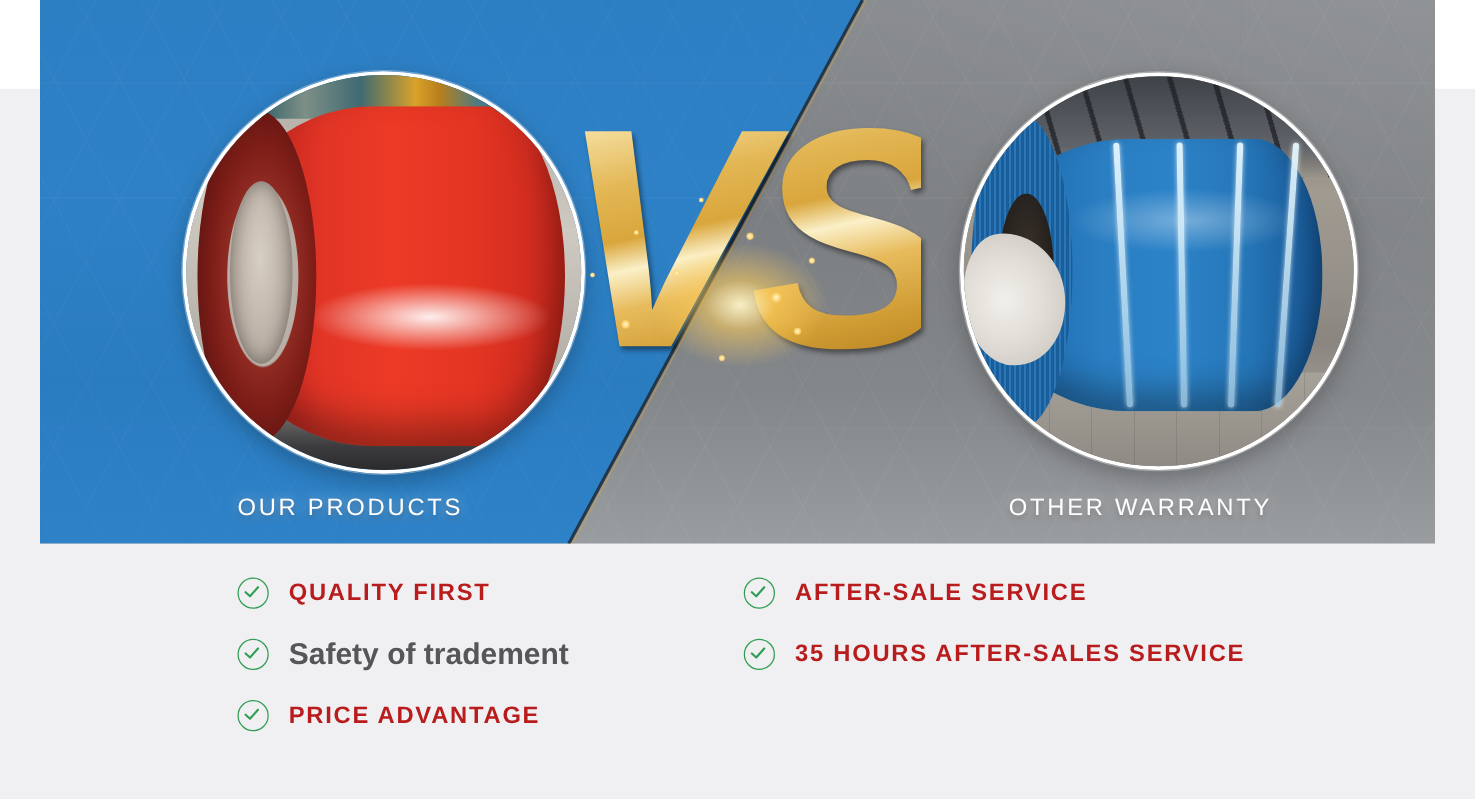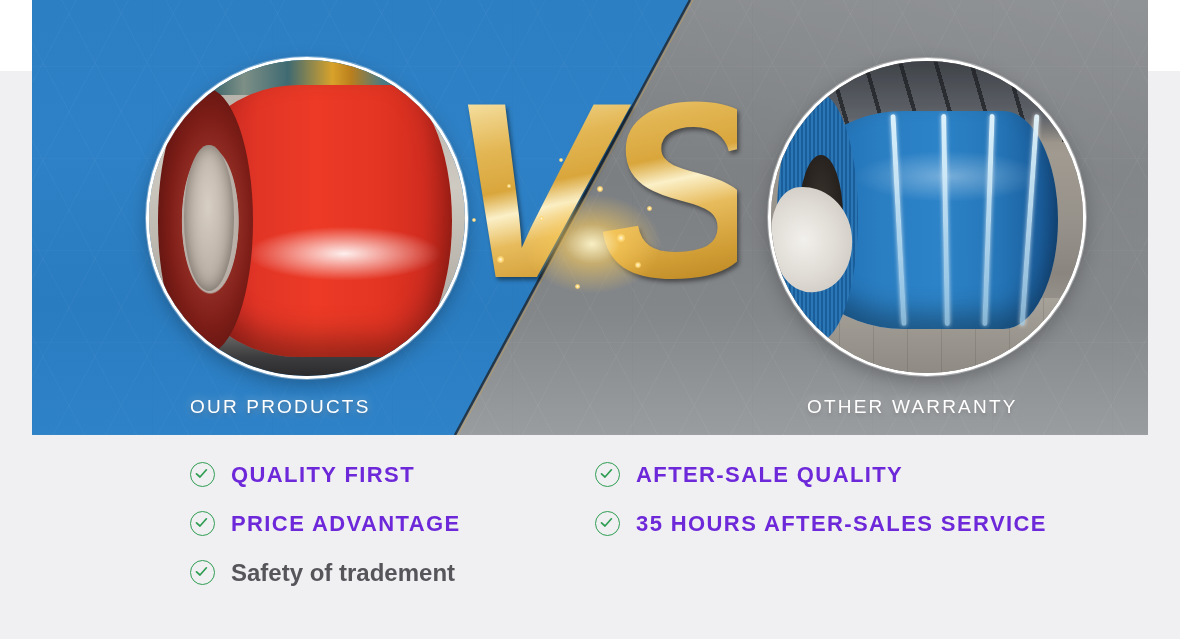--- a/index.html
+++ b/index.html
@@ -207,22 +207,22 @@
     display:flex;align-items:center;height:49px;
   }
   .check{
     width:23px;height:23px;flex:0 0 23px;border-radius:50%;
     border:1.6px solid #2f9e53;
     position:relative;margin-right:16px;
     background:transparent;
   }
   .check svg{position:absolute;left:3px;top:3px;}
   .flabel{
-    color:#6d28d9;font-weight:bold;
-    font-size:22px;letter-spacing:1.4px;white-space:nowrap;
+    color:#b91c1c;font-weight:bold;
+    font-size:19px;letter-spacing:1.4px;white-space:nowrap;
   }
   .flabel.mixed{
     font-size:24px;letter-spacing:0px;font-weight:bold;color:#55555a;
   }
 </style>
 </head>
 <body>
 
 <div class="page">
 
@@ -299,40 +299,40 @@
             </svg>
         </span>
         <span class="flabel">QUALITY FIRST</span>
       </div>
       <div class="frow">
         <span class="check">
           <svg width="15" height="15" viewBox="0 0 15 15">
               <polyline points="2.5,7.8 6,11 12.4,3.8" fill="none" stroke="#2f9e53" stroke-width="1.7" stroke-linecap="round" stroke-linejoin="round"></polyline>
             </svg>
         </span>
+        <span class="flabel mixed">Safety of tradement</span>
+      </div>
+      <div class="frow">
+        <span class="check">
+          <svg width="15" height="15" viewBox="0 0 15 15">
+              <polyline points="2.5,7.8 6,11 12.4,3.8" fill="none" stroke="#2f9e53" stroke-width="1.7" stroke-linecap="round" stroke-linejoin="round"></polyline>
+            </svg>
+        </span>
         <span class="flabel">PRICE ADVANTAGE</span>
       </div>
-      <div class="frow">
-        <span class="check">
-          <svg width="15" height="15" viewBox="0 0 15 15">
-              <polyline points="2.5,7.8 6,11 12.4,3.8" fill="none" stroke="#2f9e53" stroke-width="1.7" stroke-linecap="round" stroke-linejoin="round"></polyline>
-            </svg>
-        </span>
-        <span class="flabel mixed">Safety of tradement</span>
-      </div>
     </div>
 
     <div class="col col-right">
       <div class="frow">
         <span class="check">
           <svg width="15" height="15" viewBox="0 0 15 15">
               <polyline points="2.5,7.8 6,11 12.4,3.8" fill="none" stroke="#2f9e53" stroke-width="1.7" stroke-linecap="round" stroke-linejoin="round"></polyline>
             </svg>
         </span>
-        <span class="flabel">AFTER-SALE QUALITY</span>
+        <span class="flabel">AFTER-SALE SERVICE</span>
       </div>
       <div class="frow">
         <span class="check">
           <svg width="15" height="15" viewBox="0 0 15 15">
               <polyline points="2.5,7.8 6,11 12.4,3.8" fill="none" stroke="#2f9e53" stroke-width="1.7" stroke-linecap="round" stroke-linejoin="round"></polyline>
             </svg>
         </span>
         <span class="flabel">35 HOURS AFTER-SALES SERVICE</span>
       </div>
     </div>

